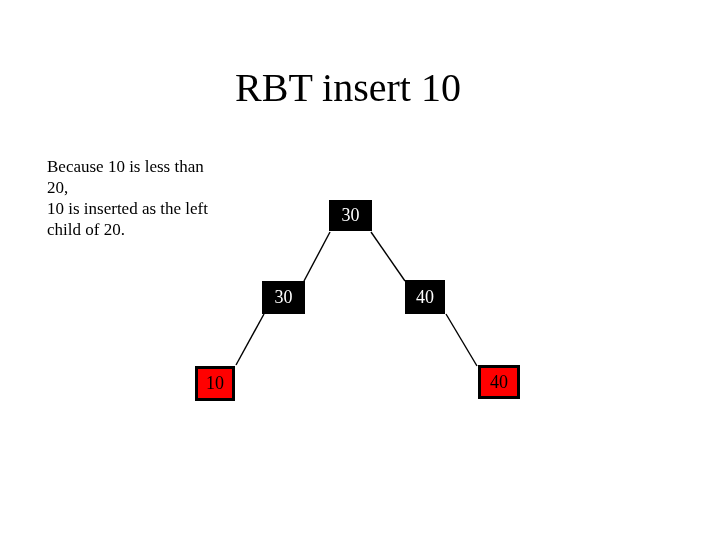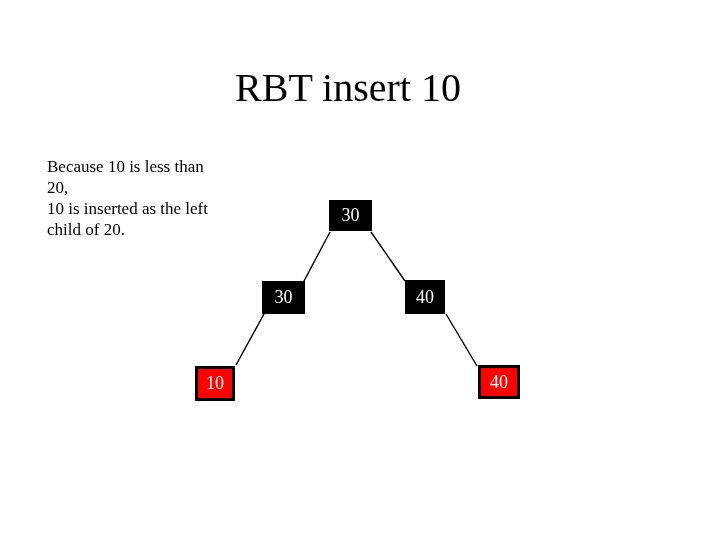--- a/index.html
+++ b/index.html
@@ -55,21 +55,21 @@
     position: absolute;
     box-sizing: border-box;
     border: 3px solid #000000;
     display: flex;
     align-items: center;
     justify-content: center;
     font-size: 18px;
     font-family: "Liberation Serif", "DejaVu Serif", serif;
   }
   .node.black { background: #000000; color: #ffffff; }
-  .node.red   { background: #ff0000; color: #ffffff; }
+  .node.red   { background: #ff0000; color: #000000; }
 </style>
 </head>
 <body>
 
 <div class="slide">
   <h1 class="title">RBT insert 10</h1>
   <div class="note">Because 10 is less than
 20,
 10 is inserted as the left
 child of 20.</div>

